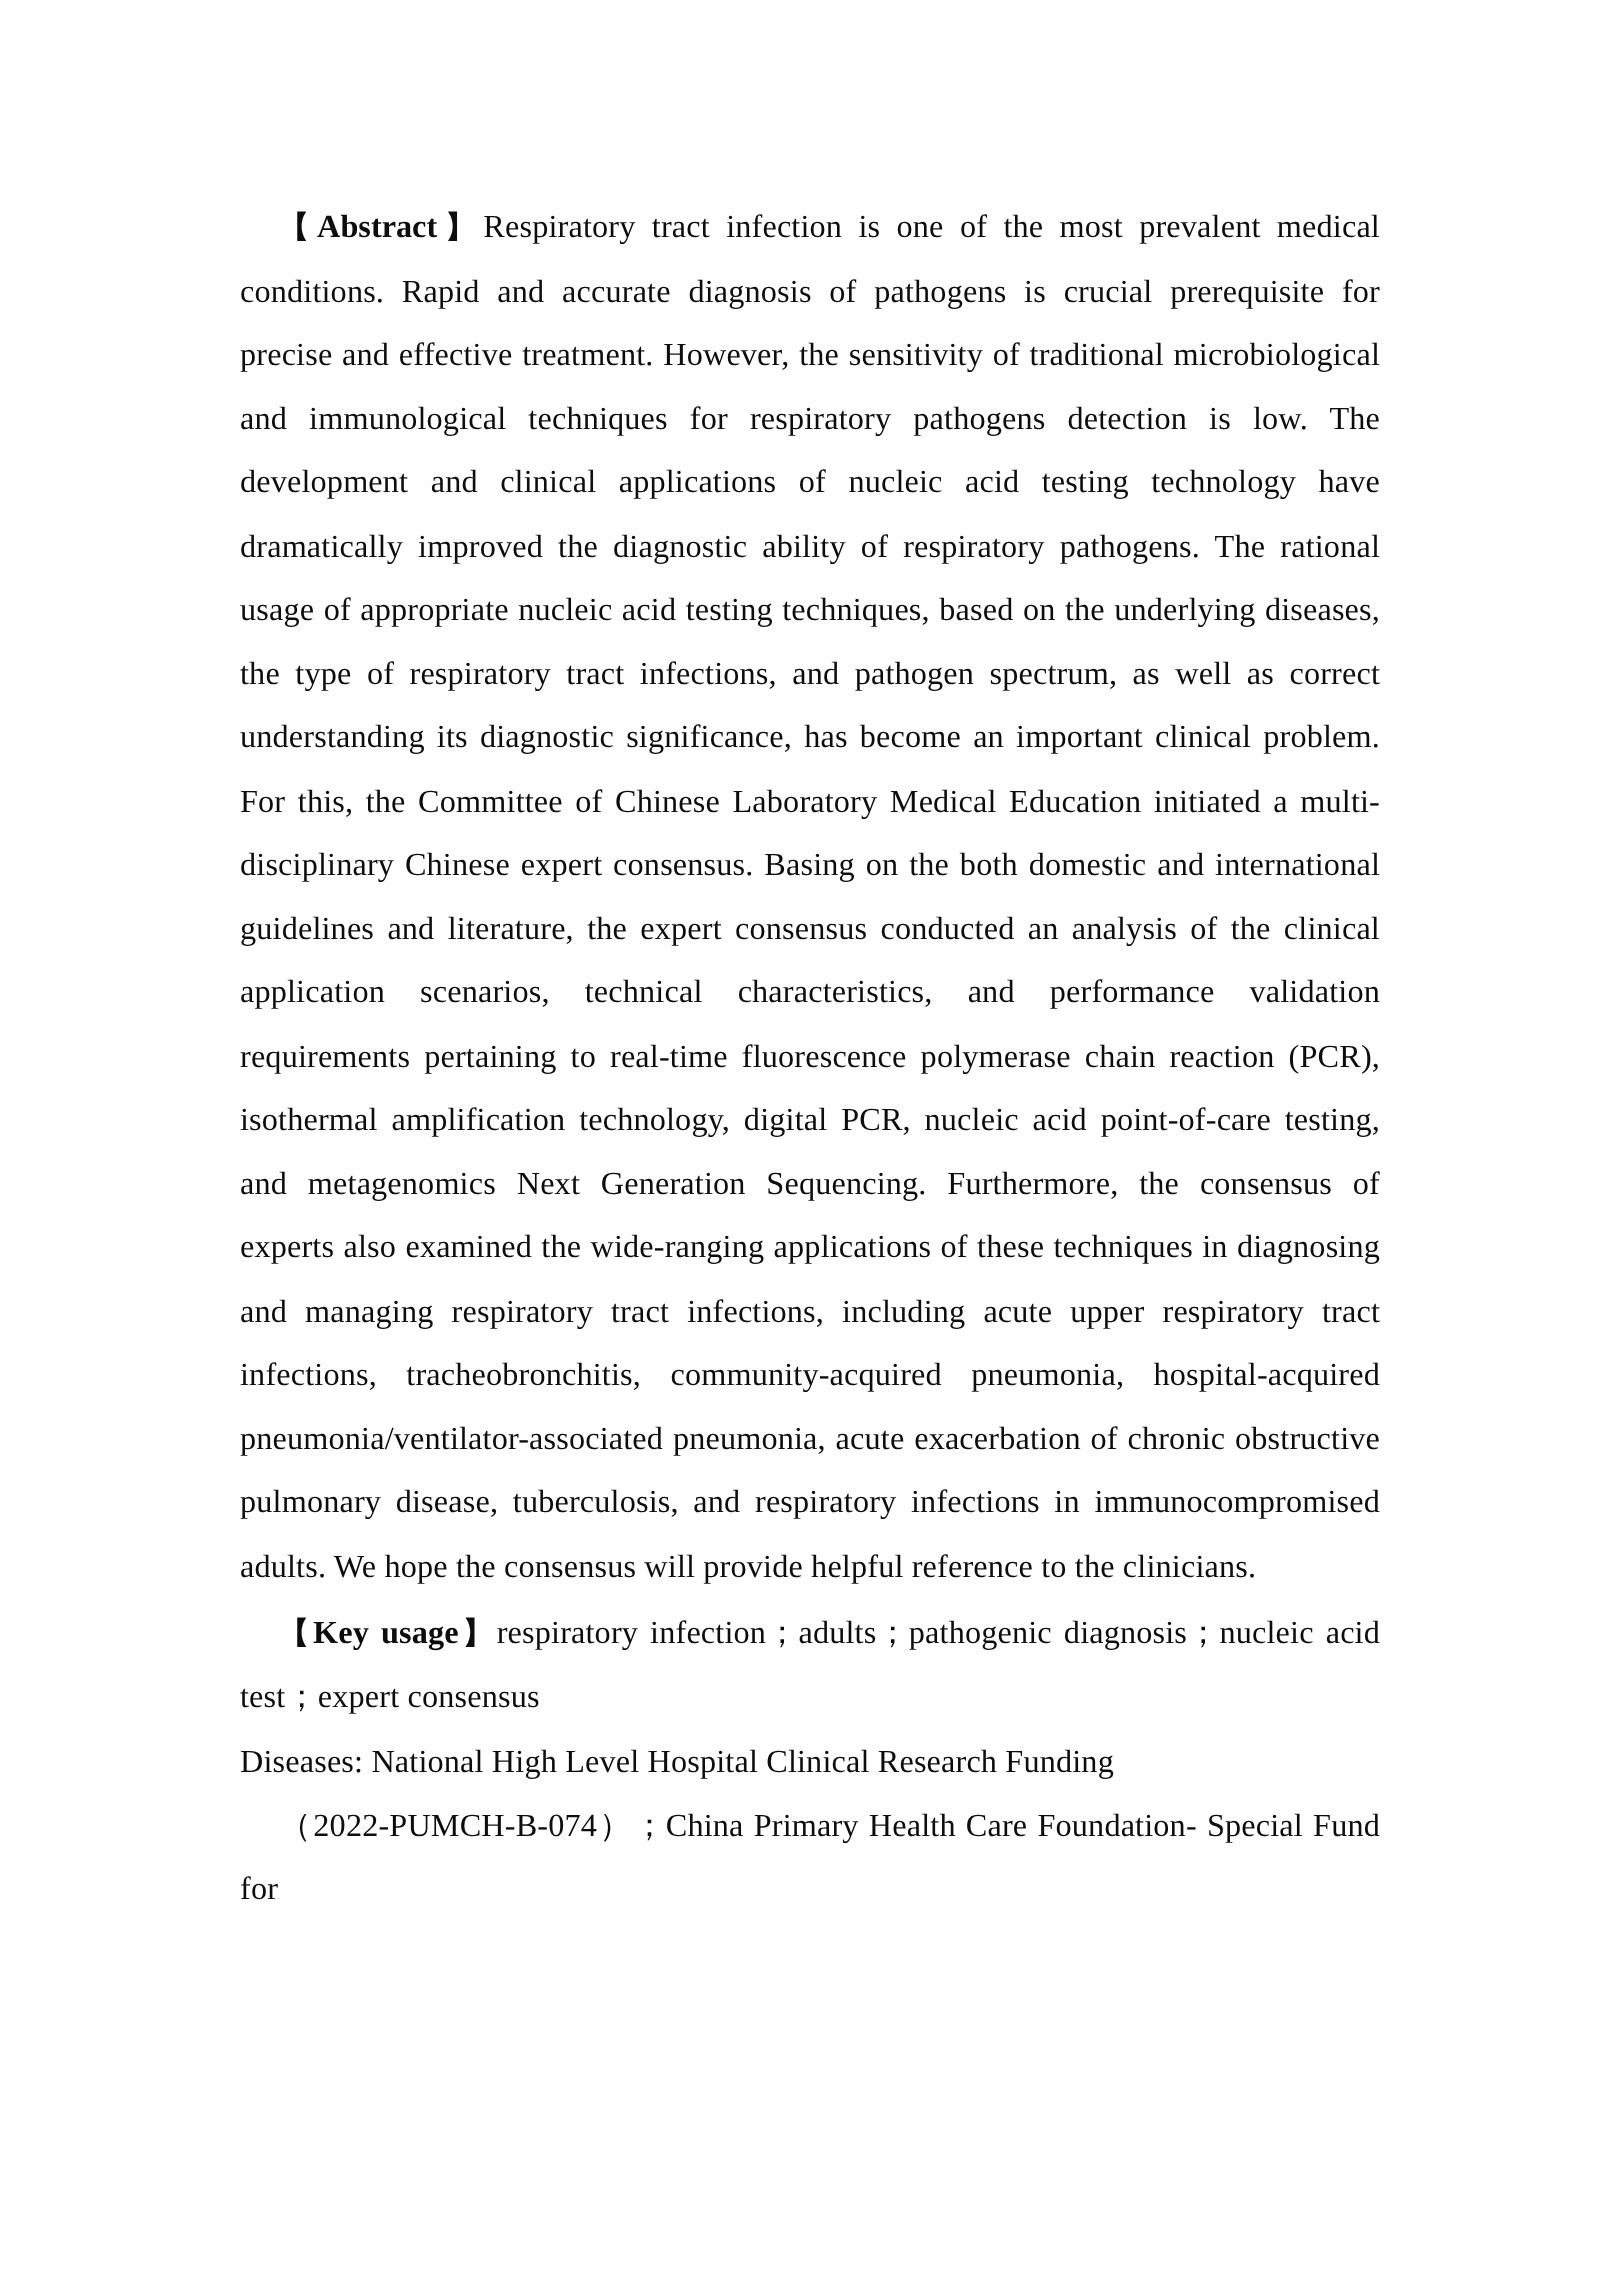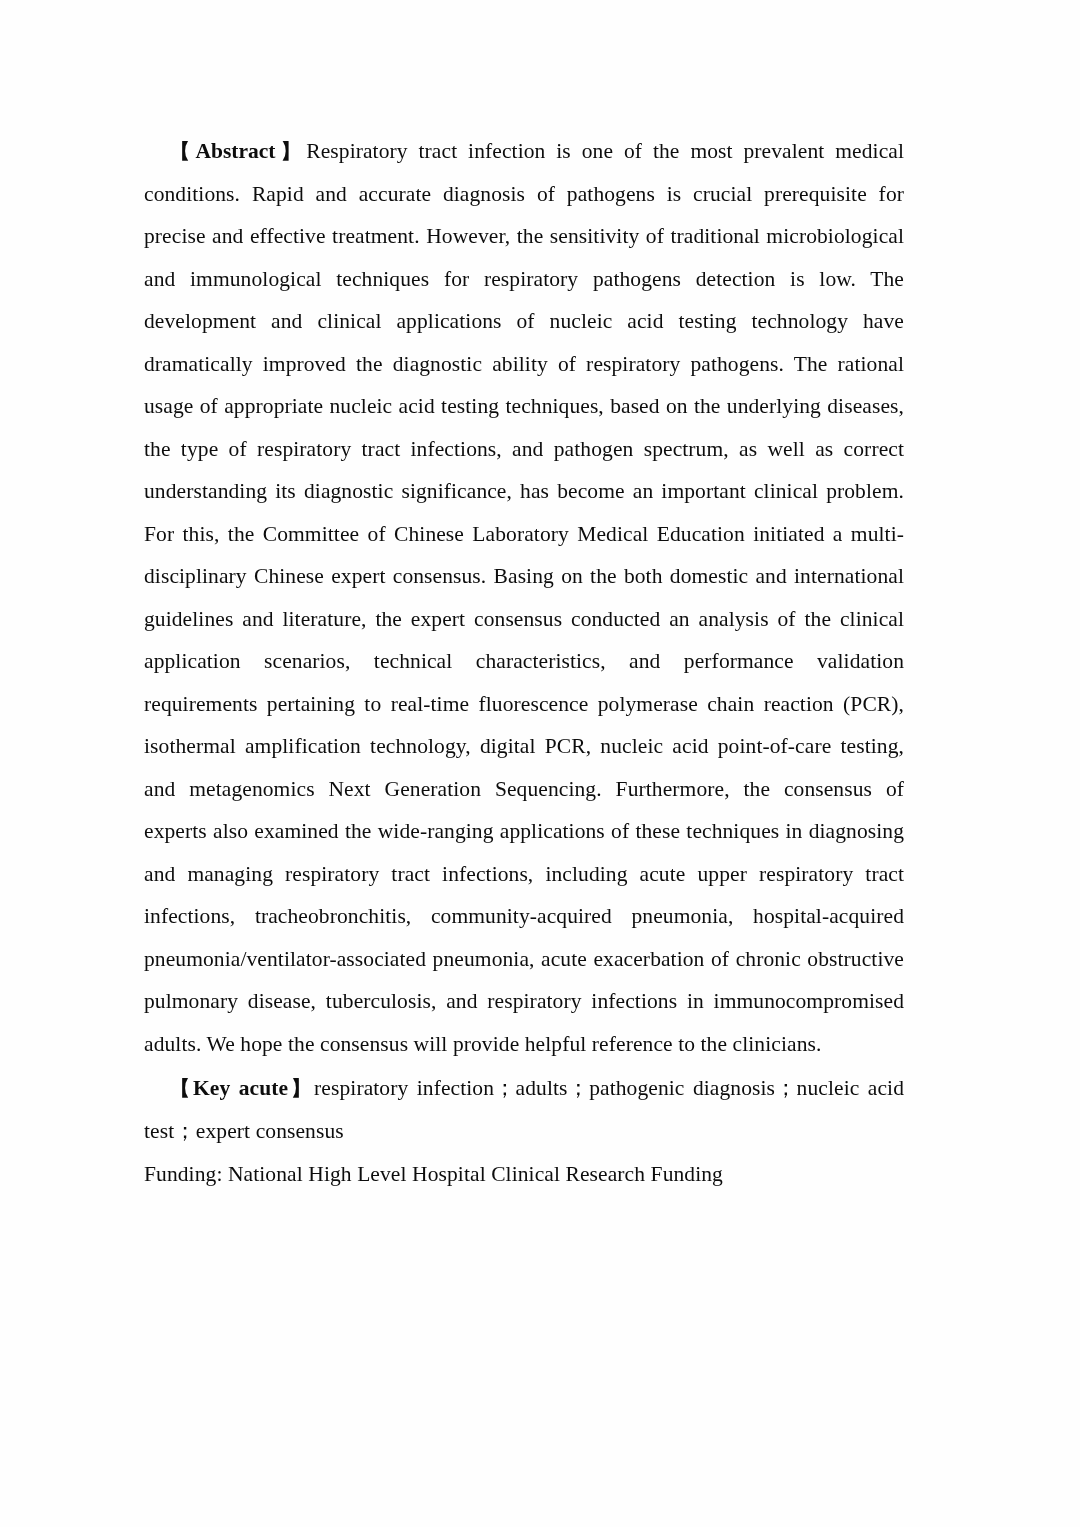--- a/index.html
+++ b/index.html
@@ -17,21 +17,21 @@
   }
   .page {
     position: absolute;
     left: 0; top: 0;
     width: 1080px;
     height: 1527px;
     background: #fefefe;
   }
   .content {
     position: absolute;
-    left: 144px;
+    left: 160px;
     top: 130px;
     width: 760px;
   }
   p {
     margin: 0;
     font-size: 21.5px;
     line-height: 42.5px;
     text-align: justify;
     text-justify: inter-word;
     letter-spacing: 0.1px;
@@ -66,20 +66,21 @@
   }
 </style>
 </head>
 <body>
 
 <div class="page">
   <div class="content">
 
     <p class="abstract-para indent-first"><span class="lead-in"><span class="bracket">【</span><span>Abstract</span><span class="bracket">】</span></span><span>Respiratory tract infection is one of the most prevalent medical conditions. Rapid and accurate diagnosis of pathogens is crucial prerequisite for precise and effective treatment. However, the sensitivity of traditional microbiological and immunological techniques for respiratory pathogens detection is low. The development and clinical applications of nucleic acid testing technology have dramatically improved the diagnostic ability of respiratory pathogens. The rational usage of appropriate nucleic acid testing techniques, based on the underlying diseases, the type of respiratory tract infections, and pathogen spectrum, as well as correct understanding its diagnostic significance, has become an important clinical problem. For this, the Committee of Chinese Laboratory Medical Education initiated a multi-disciplinary Chinese expert consensus. Basing on the both domestic and international guidelines and literature, the expert consensus conducted an analysis of the clinical application scenarios, technical characteristics, and performance validation requirements pertaining to real-time fluorescence polymerase chain reaction (PCR), isothermal amplification technology, digital PCR, nucleic acid point-of-care testing, and metagenomics Next Generation Sequencing. Furthermore, the consensus of experts also examined the wide-ranging applications of these techniques in diagnosing and managing respiratory tract infections, including acute upper respiratory tract infections, tracheobronchitis, community-acquired pneumonia, hospital-acquired pneumonia/ventilator-associated pneumonia, acute exacerbation of chronic obstructive pulmonary disease, tuberculosis, and respiratory infections in immunocompromised adults. We hope the consensus will provide helpful reference to the clinicians.</span></p>
 
-    <p class="keywords-para indent-first"><span class="lead-in"><span class="bracket">【</span><span>Key acute</span><span class="bracket">】</span></span><span>respiratory infection；adults；pathogenic diagnosis；nucleic acid test；expert consensus</span></p>
+    <p class="keywords-para indent-first"><span class="lead-in"><span class="bracket">【</span><span>Key usage</span><span class="bracket">】</span></span><span>respiratory infection；adults；pathogenic diagnosis；nucleic acid test；expert consensus</span></p>
 
-    <p class="funding-para"><span>Funding:</span> <span>National High Level Hospital Clinical Research Funding</span></p>
+    <p class="funding-para"><span>Diseases:</span> <span>National High Level Hospital Clinical Research Funding</span></p>
 
+    <p class="fund-line2 indent-first"><span>（2022-PUMCH-B-074）；China Primary Health Care Foundation- Special Fund for</span></p>
 
 
   </div>
 </div>
 
 </body></html>

